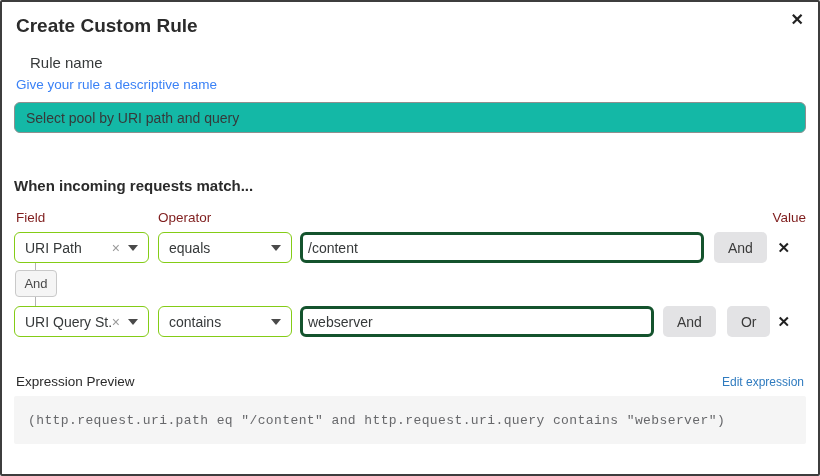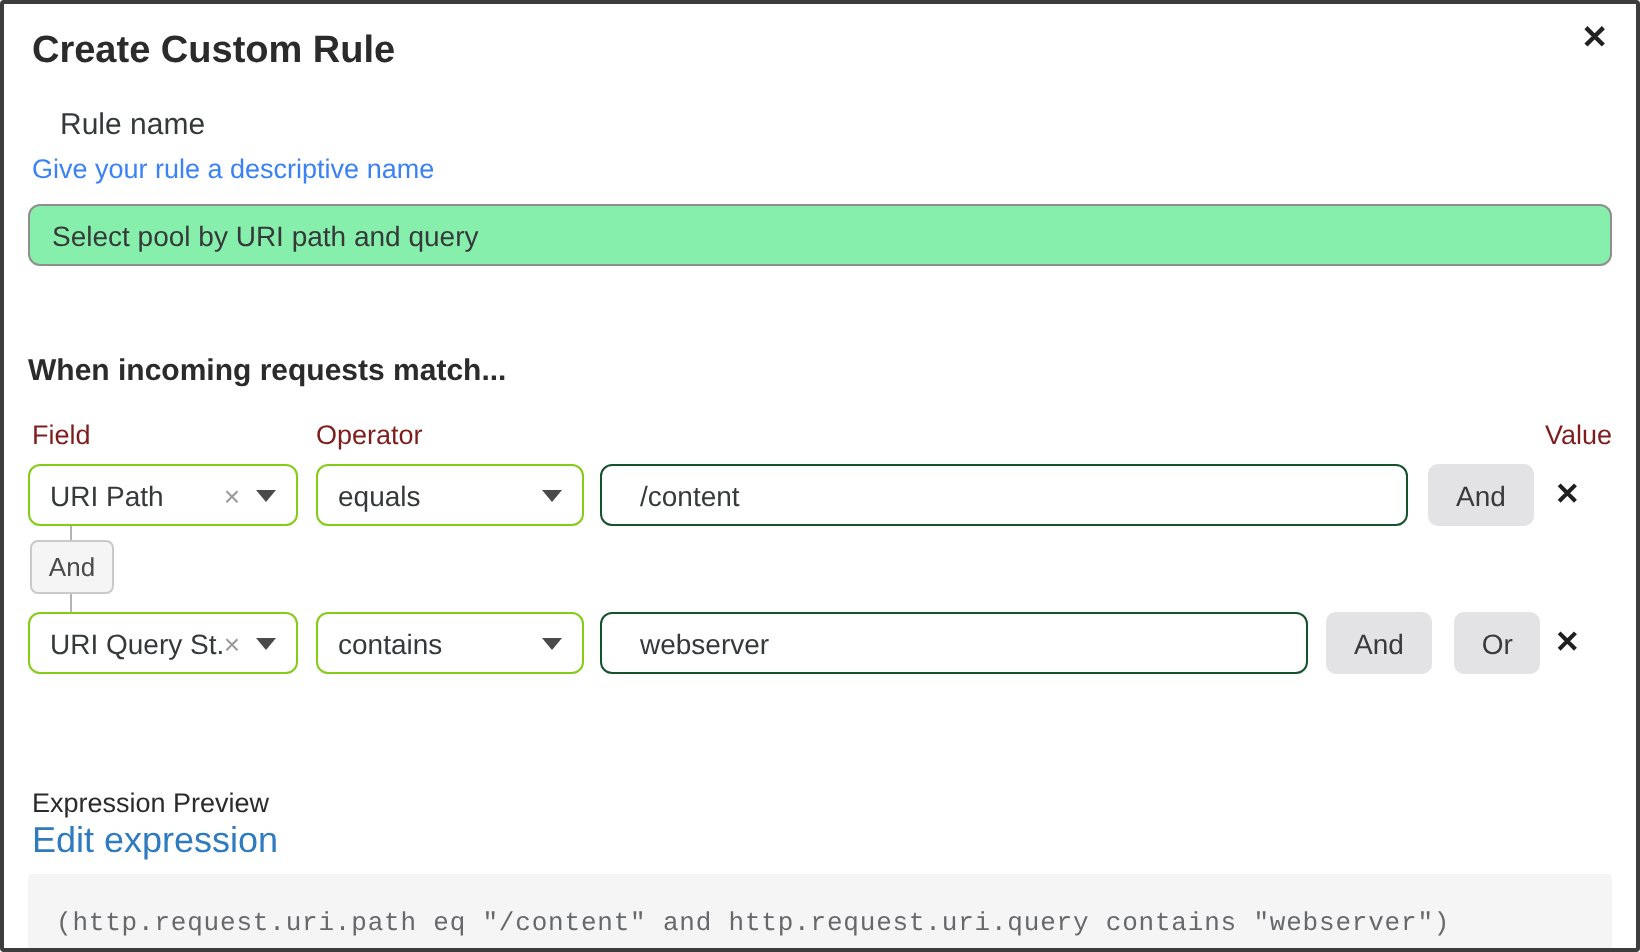--- a/index.html
+++ b/index.html
@@ -57,21 +57,21 @@
     display: block;
     width: 100%;
     height: 31px;
     margin-top: 9px;
     border: 1px solid #8f8f8f;
     border-radius: 6px;
     padding: 0 11px;
     font-size: 14px;
     color: #36393a;
     font-family: "Liberation Sans", sans-serif;
-    background: #86efac;
+    background: #14b8a6;
     outline: none;
   }
   
   .section-heading {
     margin: 44px 0 0 0;
     font-size: 15px;
     font-weight: 700;
     color: #2b2b2b;
     line-height: 18px;
   }
@@ -118,23 +118,23 @@
   }
   .caret {
     width: 0; height: 0;
     border-left: 5px solid transparent;
     border-right: 5px solid transparent;
     border-top: 6px solid #4a4a4a;
     cursor: pointer;
   }
   .value-input {
     height: 31px;
-    border: 1px solid #14532d;
+    border: 3px solid #14532d;
     border-radius: 6px;
-    padding: 0 19px;
+    padding: 0 5px;
     font-size: 14px;
     color: #36393a;
     font-family: "Liberation Sans", sans-serif;
     margin-left: 8px;
     outline: none;
   }
   .value-row1 { width: 404px; }
   .value-row2 { width: 354px; }
   .op-btn {
     height: 31px;
@@ -186,31 +186,30 @@
     align-items: center;
     justify-content: center;
     font-size: 13px;
     color: #4a4a4a;
   }
   
   .expr-header {
     display: flex;
     justify-content: space-between;
     align-items: baseline;
-    margin-top: 57px;
-    flex-direction: column;
+    margin-top: 37px;
   }
   .expr-label {
     font-size: 13.5px;
     color: #2b2b2b;
     margin-left: 2px;
     line-height: 16px;
   }
   .expr-edit-link {
-    font-size: 18px;
+    font-size: 12px;
     color: #2f7bbf;
     text-decoration: none;
     cursor: pointer;
     margin-right: 2px;
   }
   .expr-code {
     margin-top: 6px;
     background: #f5f5f5;
     border-radius: 2px;
     padding: 17px 14px 16px 14px;

